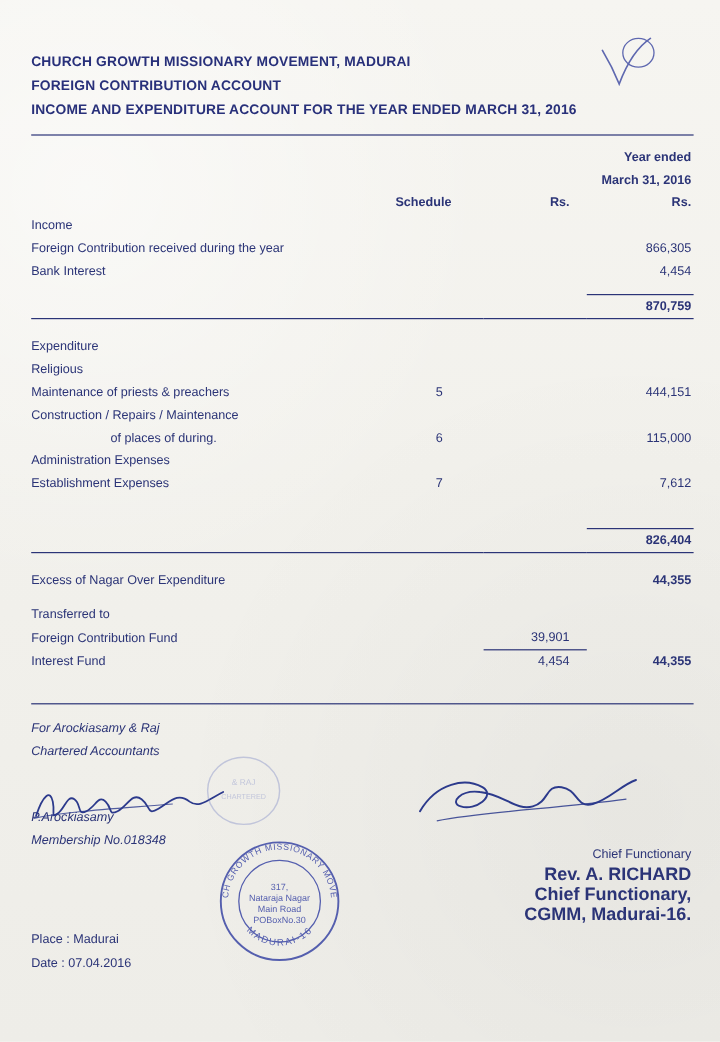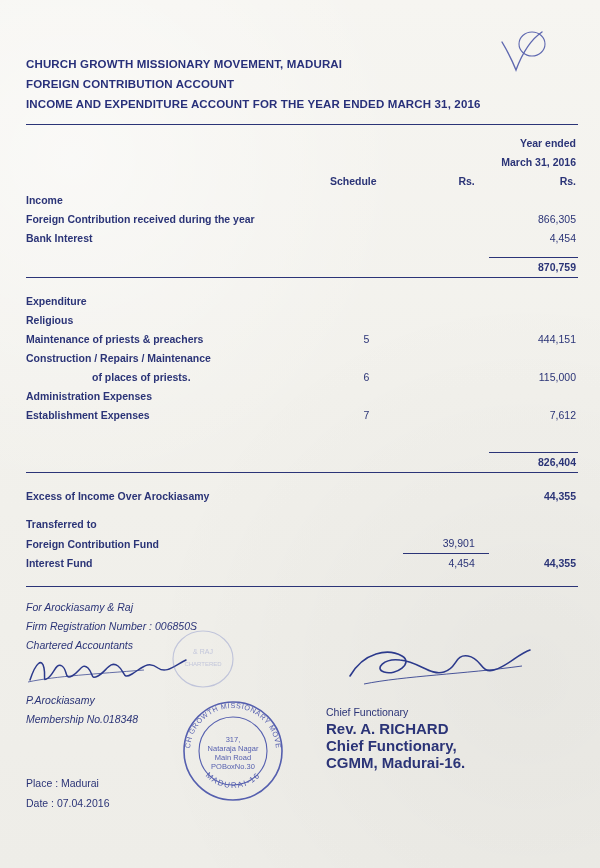--- a/index.html
+++ b/index.html
@@ -28,21 +28,20 @@
     background:
       radial-gradient(circle at 12% 18%, rgba(255,255,255,0.5) 0%, rgba(255,255,255,0) 38%),
       radial-gradient(circle at 88% 78%, rgba(0,0,0,0.035) 0%, rgba(0,0,0,0) 45%);
     pointer-events: none;
   }
   .content {
     position: absolute;
     left: 26px;
     top: 42px;
     width: 552px;
-    margin-top: 12px;
   }
   .hdr-line {
     font-size: 11.5px;
     letter-spacing: 0.15px;
     line-height: 20px;
     color: #28307a;
     white-space: nowrap;
   }
   .hdr-line.b { font-weight: bold; }
 
@@ -56,21 +55,21 @@
     width: 100%;
     border-collapse: collapse;
     font-size: 10.5px;
     color: #2b3477;
   }
   table.fin td {
     padding: 0;
     vertical-align: bottom;
     line-height: 19px;
   }
-  .c-label { width: 290px; font-weight: bold; }
+  .c-label { width: 290px; }
   .c-sched { width: 80px; text-align: center; }
   .c-rs    { width: 82px; text-align: right; padding-right: 14px !important; }
   .c-amt   { width: 100px; text-align: right; padding-right: 2px !important; }
 
   .colhead {
     font-weight: bold;
     font-size: 10.5px;
     text-align: right;
     line-height: 15px;
   }
@@ -90,21 +89,21 @@
   .sig-block {
     position: absolute;
     left: 26px;
     top: 598px;
     width: 552px;
     font-size: 10.5px;
     color: #2b3477;
     line-height: 19px;
   }
   .sig-left { position: absolute; left: 0; top: 0; width: 280px; font-style: italic; }
-  .sig-right { position: absolute; left: 300px; top: 106px; width: 250px; text-align: left; }
+  .sig-right { position: absolute; left: 300px; top: 106px; width: 250px; text-align: right; }
   .sig-right .nm { font-weight: bold; font-size: 15px; line-height: 17px; }
   .sig-right .sub { font-size: 10.5px; line-height: 16px; }
   .sign-scribble {
     position: absolute;
     left: 0px;
     top: 54px;
     width: 170px;
     height: 36px;
   }
   .sign-scribble2 {
@@ -248,21 +247,21 @@
         <td class="c-rs"></td>
         <td class="c-amt">444,151</td>
       </tr>
       <tr>
         <td class="c-label">Construction / Repairs / Maintenance</td>
         <td class="c-sched"></td>
         <td class="c-rs"></td>
         <td class="c-amt"></td>
       </tr>
       <tr>
-        <td class="c-label indent2">of places of priests.</td>
+        <td class="c-label indent2">of places of during.</td>
         <td class="c-sched">6</td>
         <td class="c-rs"></td>
         <td class="c-amt">115,000</td>
       </tr>
 
       <tr>
         <td class="c-label">Administration Expenses</td>
         <td class="c-sched"></td>
             <td class="c-rs"></td>
             <td class="c-amt"></td>
@@ -290,21 +289,21 @@
         <td class="c-amt bold topline-amt">826,404</td>
       </tr>
       <tr class="small-gap">
             <td colspan="4" style="border-top:1.1px solid #2b3477;"></td>
           </tr>
 
       <tr class="spacer-row">
             <td colspan="4"></td>
           </tr>
       <tr>
-        <td class="c-label">Excess of Income Over Arockiasamy</td>
+        <td class="c-label">Excess of Nagar Over Expenditure</td>
         <td class="c-sched"></td>
         <td class="c-rs"></td>
         <td class="c-amt bold">44,355</td>
       </tr>
 
       <tr class="spacer-row">
             <td colspan="4"></td>
           </tr>
       <tr>
         <td class="c-label">Transferred to</td>
@@ -326,21 +325,20 @@
       </tr>
     </tbody>
       </table>
   </div>
 
   <div class="bottom-rule"></div>
 
   <div class="sig-block">
     <div class="sig-left">
       <div>For Arockiasamy &amp; Raj</div>
-      <div>Firm Registration Number : 006850S</div>
       <div>Chartered Accountants</div>
       <div style="height:36px"></div>
       <div>P.Arockiasamy</div>
       <div>Membership No.018348</div>
 
       <svg class="sign-scribble" viewBox="0 0 170 36">
         <path d="M4 28 C10 10, 16 6, 18 16 C20 26, 16 30, 22 26 C28 22, 30 10, 36 14 C42 18, 38 28, 46 24 C54 20, 56 10, 62 16 C68 22, 64 28, 72 24 C80 20, 84 8, 92 14 C100 20, 96 28, 106 22 C116 16, 122 8, 132 16 C140 22, 148 14, 160 8" fill="none" stroke="#2c3a8c" stroke-width="1.5" stroke-linecap="round"></path>
         <path d="M2 30 C30 24, 70 22, 118 18" fill="none" stroke="#2c3a8c" stroke-width="0.9" opacity="0.8"></path>
       </svg>
     </div>

